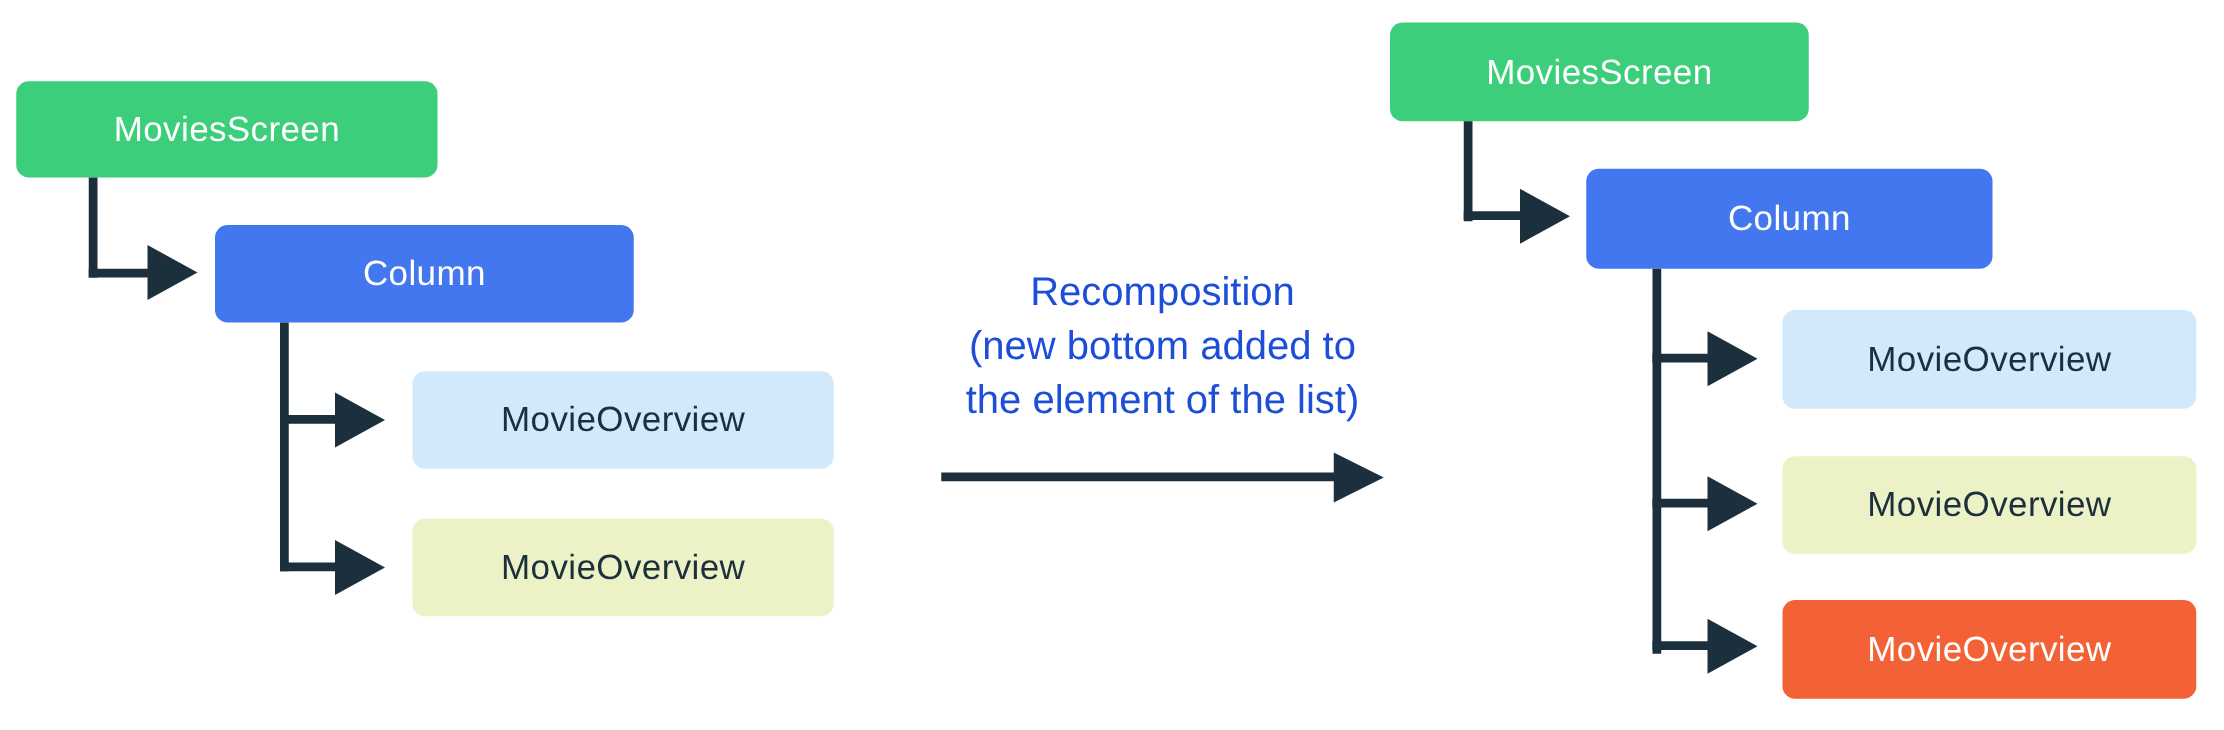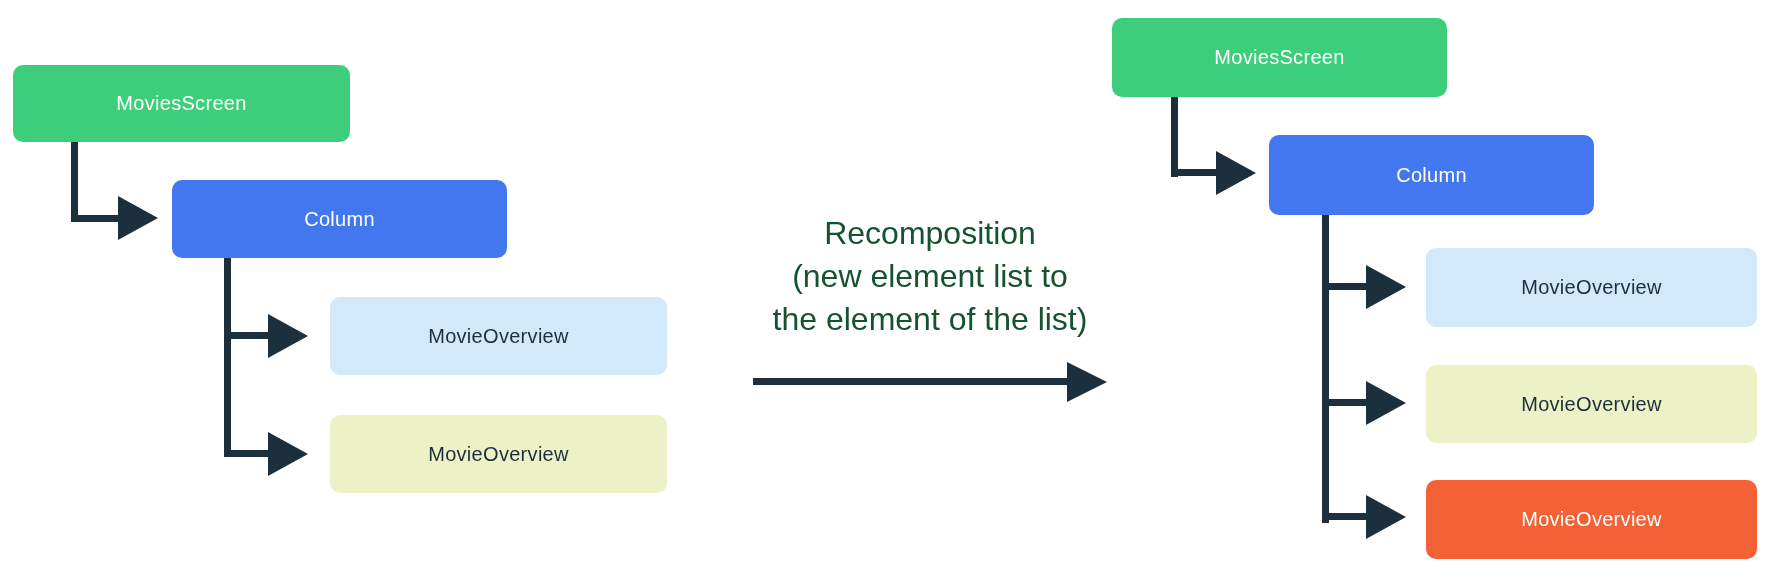--- a/index.html
+++ b/index.html
@@ -15,21 +15,21 @@
     background: #ffffff;
     overflow: hidden;
   }
   
   .node {
     position: absolute;
     border-radius: 10px;
     display: flex;
     align-items: center;
     justify-content: center;
-    font-size: 20px;
+    font-size: 28px;
     letter-spacing: 0.3px;
   }
   
   .line {
     position: absolute;
   }
   .arrowhead {
     position: absolute;
     width: 0;
     height: 0;
@@ -109,23 +109,23 @@
   <div class="node l-child1" style="background-color: rgb(210, 233, 251); color: rgb(28, 47, 61);">
     <span>MovieOverview</span>
   </div>
 
   <div class="line l-b2-h" style="background-color: rgb(28, 47, 61);"></div>
   <div class="arrowhead l-b2-a" style="border-left-color: rgb(28, 47, 61);"></div>
   <div class="node l-child2" style="background-color: rgb(237, 242, 198); color: rgb(28, 47, 61);">
     <span>MovieOverview</span>
   </div>
 
-  <div class="annotation" style="color: #14532d; text-align: center;">
+  <div class="annotation" style="color: #1d4ed8; text-align: center;">
     <div>Recomposition</div>
-    <div>(new element list to</div>
+    <div>(new bottom added to</div>
     <div>the element of the list)</div>
   </div>
 
   <div class="line c-arrow-line" style="background-color: rgb(28, 47, 61);"></div>
   <div class="arrowhead small c-arrow-head" style="border-left-color: rgb(28, 47, 61);"></div>
 
   <div class="node r-root" style="background-color: rgb(61, 206, 124); color: rgb(255, 255, 255);">
     <span>MoviesScreen</span>
   </div>
 

